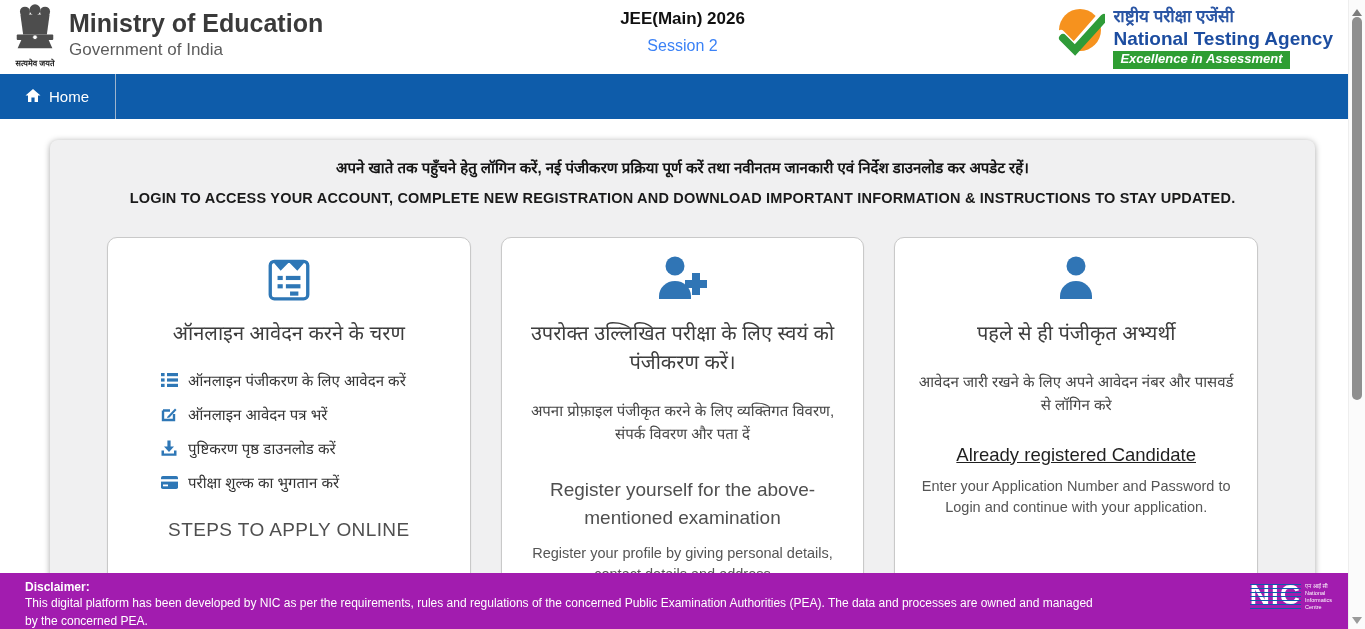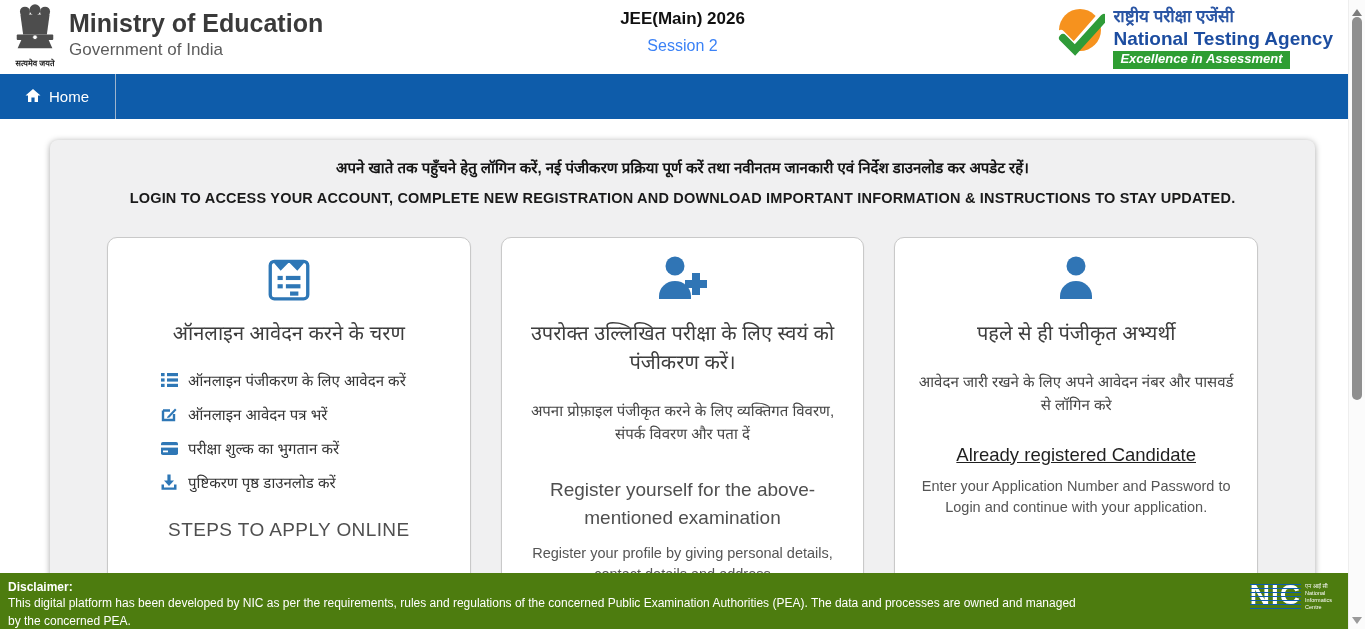--- a/index.html
+++ b/index.html
@@ -52,21 +52,21 @@
   .steps-list-en { margin:30px 0 0 34px; }
   .card-center { text-align:center; }
   .card-sub-hi { font-size:15px; color:#444; margin-top:22px; line-height:1.55; }
   .card-title-en { font-size:19px; color:#4f4f4f; margin-top:30px; line-height:1.5; }
   .card-sub-en { font-size:14.5px; color:#555; margin-top:10px; line-height:1.5; }
   .login-link { display:inline-block; margin-top:27px; font-size:18.5px; color:#1f1f1f;
     text-decoration:underline; cursor:pointer; }
 
   
   .footer { position:absolute; left:0; bottom:0; width:1365px; height:56px;
-    background:#4d7c0f; color:#fff; padding:6px 130px 5px 8px; z-index:5; }
+    background:#a21caf; color:#fff; padding:6px 130px 5px 25px; z-index:5; }
   .disclaimer-label { font-size:12px; font-weight:bold; line-height:1.35; }
   .disclaimer-text { font-size:12px; line-height:1.45; max-width:1070px; }
   .nic-logo { position:absolute; right:33px; top:8px; display:flex; gap:4px; align-items:flex-start; }
   .nic-wordmark { position:relative; font-size:28px; font-weight:800; color:#fff;
     letter-spacing:1px; line-height:1; font-family:"Liberation Sans",sans-serif; }
   .nic-stripes { position:absolute; inset:0;
     background:repeating-linear-gradient(to bottom, rgba(13,92,173,0) 0 3px, #0d5cad 3px 4px); }
   .nic-caption { font-size:5.5px; line-height:1.25; color:#fff; padding-top:2px; }
 
   
@@ -181,39 +181,39 @@
             <span class="li-icon">
               <svg width="16" height="16" viewBox="0 0 16 16">
                 <path d="M2 4.5 h7 M2 4.5 v9.5 h11 v-6" fill="none" stroke="#2e77b6" stroke-width="2.4"></path>
                 <path d="M6.5 10.5 L14 2.5 L15.5 4 L8.5 11.5 L6 12 Z" fill="#2e77b6"></path>
               </svg>
             </span>
             <span>ऑनलाइन आवेदन पत्र भरें</span>
           </div>
           <div class="list-row">
             <span class="li-icon">
-              <svg width="17" height="13" viewBox="0 0 17 13">
-                <rect width="17" height="13" rx="1.8" fill="#2e77b6"></rect>
-                <rect y="3.2" width="17" height="2.4" fill="#fff"></rect>
-                <rect x="2" y="8.5" width="5" height="1.8" fill="#fff"></rect>
-              </svg>
-            </span>
-            <span>परीक्षा शुल्क का भुगतान करें</span>
-          </div>
-          <div class="list-row">
-            <span class="li-icon">
               <svg width="16" height="16" viewBox="0 0 16 16">
                   <g fill="#2e77b6">
                 <rect x="6.4" y="0.5" width="3.2" height="6.5"></rect>
                 <path d="M3 6.5 h10 L8 12 Z"></path>
                 <path d="M0.5 10.5 h2.5 v3 h10 v-3 h2.5 v5.2 h-15 Z"></path>
               </g>
                 </svg>
             </span>
             <span>पुष्टिकरण पृष्ठ डाउनलोड करें</span>
+          </div>
+          <div class="list-row">
+            <span class="li-icon">
+              <svg width="17" height="13" viewBox="0 0 17 13">
+                <rect width="17" height="13" rx="1.8" fill="#2e77b6"></rect>
+                <rect y="3.2" width="17" height="2.4" fill="#fff"></rect>
+                <rect x="2" y="8.5" width="5" height="1.8" fill="#fff"></rect>
+              </svg>
+            </span>
+            <span>परीक्षा शुल्क का भुगतान करें</span>
           </div>
         </div>
 
         <div class="steps-title-en">STEPS TO APPLY ONLINE</div>
 
         <div class="steps-list-en">
           <div class="list-row">
             <span class="li-icon">
               <svg width="17" height="14" viewBox="0 0 17 14">
                   <g fill="#2e77b6">

